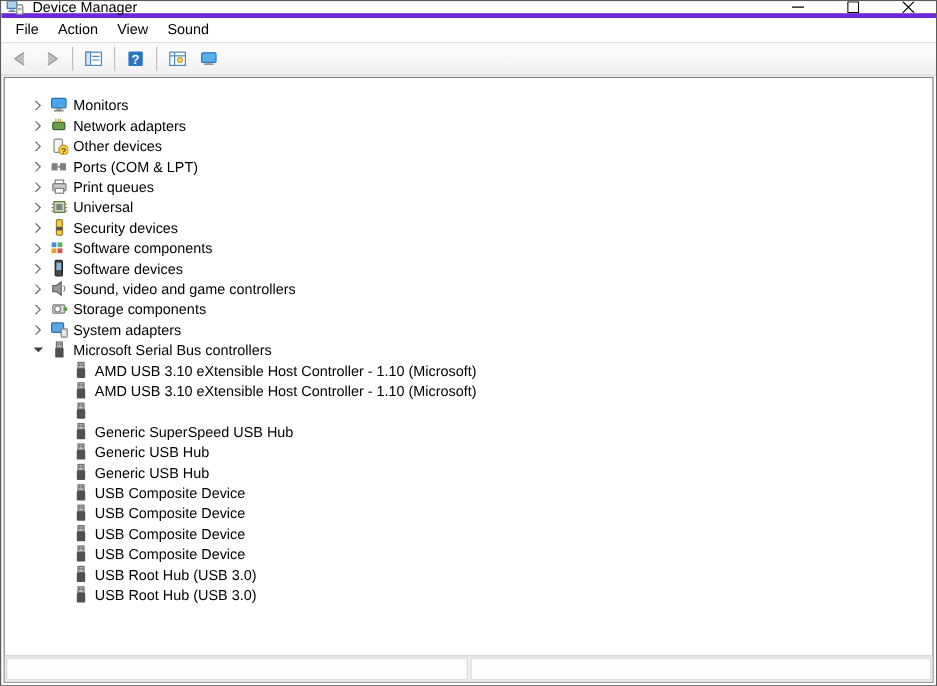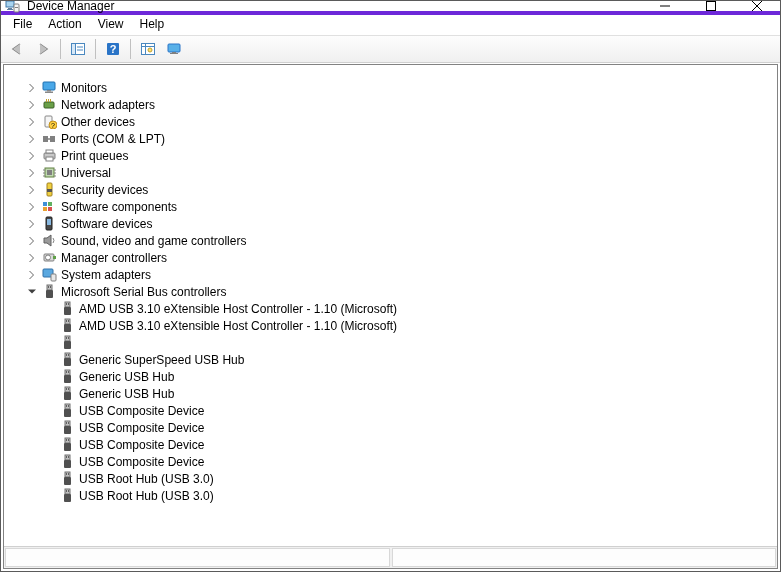--- a/index.html
+++ b/index.html
@@ -153,21 +153,21 @@
           <line x1="10" y1="0" x2="0" y2="10" stroke="#000"></line>
         </svg>
     </div>
   </div>
 </div>
 
 <div class="menubar">
   <span class="menu-item">File</span>
   <span class="menu-item">Action</span>
   <span class="menu-item">View</span>
-  <span class="menu-item">Help</span>
+  <span class="menu-item">Sound</span>
 </div>
 
 <div class="toolbar">
   <div class="tool-btn">
     <svg width="16" height="16">
         <path d="M11 3 L4 8 L11 13" fill="none" stroke="#808080" stroke-width="1.5"></path>
         <path d="M11 3 L4 8 L11 13 Z" fill="#c0c0c0"></path>
       </svg>
   </div>
   <div class="tool-btn">
@@ -346,21 +346,21 @@
     <span class="expander">
           <svg width="8" height="8" viewBox="0 0 5 8">
             <use href="#chev-r"></use>
           </svg>
         </span>
     <span class="node-icon">
           <svg width="15" height="15" viewBox="0 0 15 15">
             <use href="#storage-icon"></use>
           </svg>
         </span>
-    <span class="node-label">Manager controllers</span>
+    <span class="node-label">Storage components</span>
   </div>
       <div class="tree-node" style="padding-left:20px">
     <span class="expander">
           <svg width="8" height="8" viewBox="0 0 5 8">
             <use href="#chev-r"></use>
           </svg>
         </span>
     <span class="node-icon">
           <svg width="15" height="15" viewBox="0 0 15 15">
             <use href="#system-icon"></use>

